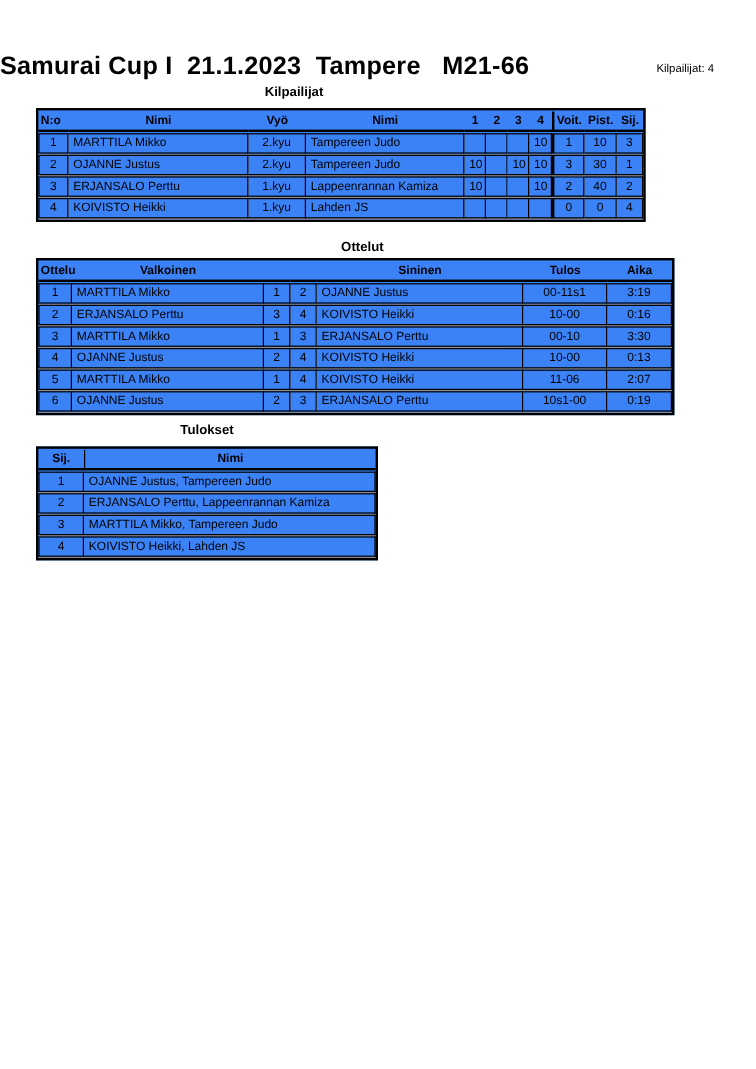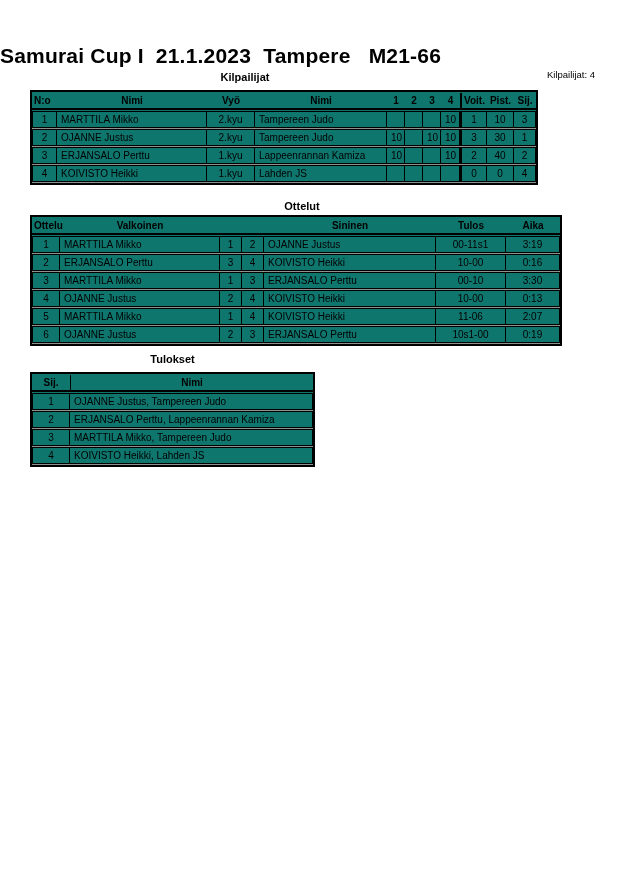--- a/index.html
+++ b/index.html
@@ -9,31 +9,31 @@
     background:#ffffff; color:#000;
     font-family:"Liberation Sans","DejaVu Sans",sans-serif;
     position:relative; overflow:hidden;
   }
   .main-title {
     position:absolute; top:44px; left:0; width:596px;
     text-align:left; font-size:21px; font-weight:bold;
     white-space:pre; letter-spacing:0.2px;
   }
   .count-label {
-    position:absolute; top:69px; left:547px;
+    position:absolute; top:52px; left:547px;
     font-size:9.5px; white-space:nowrap;
   }
   .section-title {
     position:absolute; font-size:11px; font-weight:bold; text-align:center;
   }
   .t1-title { top:71px;  left:30px; width:430px; }
   .t2-title { top:200px; left:44px; width:516px; }
   .t3-title { top:353px; left:30px; width:285px; }
 
-  .tbl-wrap { position:absolute; border:2px solid #000; background:#0f766e; }
+  .tbl-wrap { position:absolute; border:2px solid #000; background:#3b82f6; }
   .t1-wrap { left:30px; top:90px; }
   .t2-wrap { left:30px; top:215px; }
   .t3-wrap { left:30px; top:372px; }
 
   table.grid {
     border-collapse:separate; border-spacing:0 1px;
     table-layout:fixed; font-size:10px;
   }
   table.t1 { width:504px; }
   table.t2 { width:528px; }

